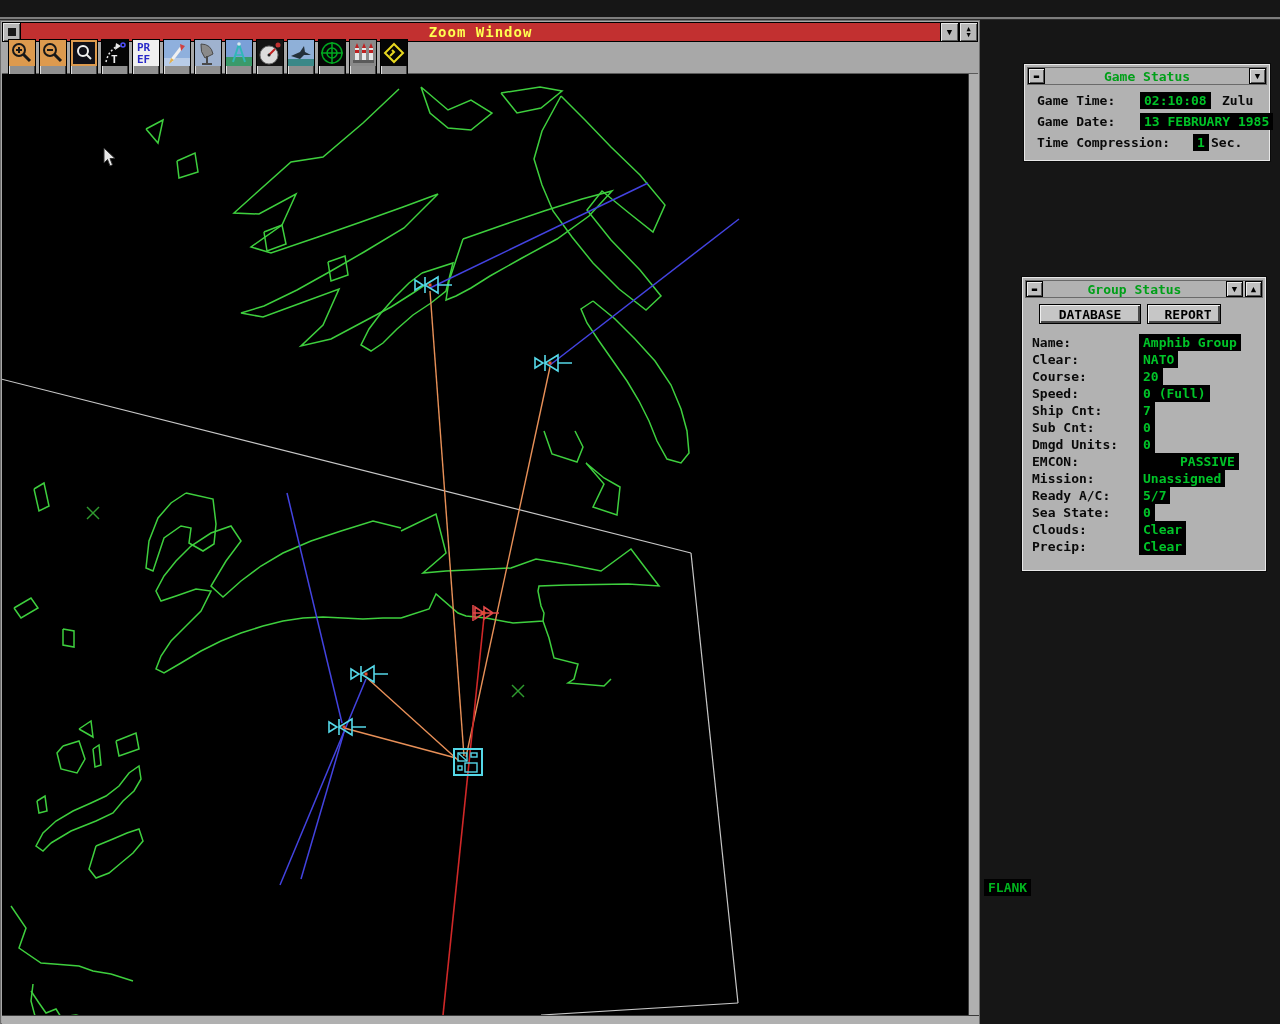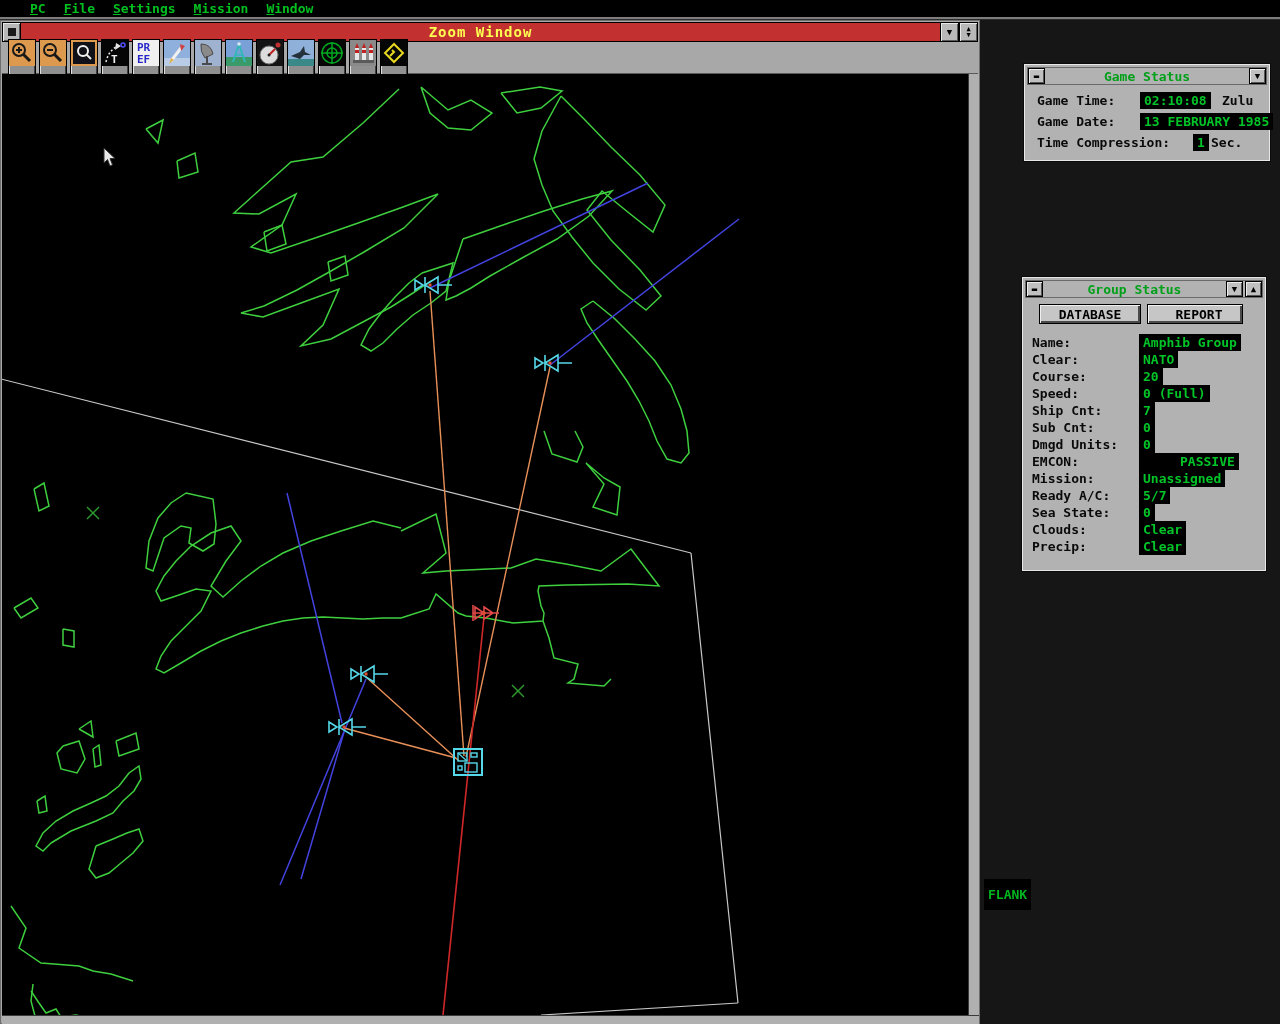--- a/index.html
+++ b/index.html
@@ -45,35 +45,28 @@
   .sw-btn{width:17px;height:16px;background:#c0c0c0;border:1px solid #000;box-sizing:border-box;
           display:flex;align-items:center;justify-content:center;font-size:9px;color:#000;
           box-shadow:inset 1px 1px 0 #ececec, inset -1px -1px 0 #565656;}
   .srow{position:absolute;height:17px;display:flex;align-items:center;font-size:13px;color:#0a0a0a;white-space:pre;}
   .sval{background:#000;color:#00c428;padding:1px 4px;margin-left:0px;}
   .push-btn{position:absolute;height:20px;background:#c6c6c6;border:1px solid #000;box-sizing:border-box;
             box-shadow:inset 1px 1px 0 #f0f0f0, inset -2px -2px 0 #4a4a4a;color:#000;font-size:13px;
             display:flex;align-items:center;justify-content:center;}
   
   #flank-label{position:absolute;left:984px;top:879px;background:#000;color:#00b41e;
-               font-size:13px;padding:8px 4px;}
+               font-size:13px;padding:1px 4px;}
   #mouse-cursor{position:absolute;left:103px;top:148px;}
 </style>
 </head>
 <body>
 
 <div id="screen">
 
-  <div id="menu-bar">
-      <span class="menu-item"><span class="u">P</span>C</span>
-      <span class="menu-item"><span class="u">F</span>ile</span>
-      <span class="menu-item"><span class="u">S</span>ettings</span>
-      <span class="menu-item"><span class="u">M</span>ission</span>
-      <span class="menu-item"><span class="u">W</span>indow</span>
-    </div>
   <div id="menu-sep"></div>
 
   <div id="zoom-window">
     <div id="zw-titlebar">
       <div class="tb-btn">
           <span class="sys-glyph"></span>
         </div>
       <div id="zw-title-area">
         <span id="zw-title">Zoom Window</span>
       </div>
@@ -288,21 +281,21 @@
       <span class="sw-title">Group Status</span>
       <div class="sw-btn" style="margin-right:2px;">
           <span>▼</span>
         </div>
       <div class="sw-btn">
           <span>▲</span>
         </div>
     </div>
     <div id="grp-buttons">
         <div class="push-btn" style="left: 16px; top: 26px; width: 102px;">DATABASE</div>
-        <div class="push-btn" style="left: 124px; top: 26px; width: 96px; padding-left: 8px;">REPORT</div>
+        <div class="push-btn" style="left: 124px; top: 26px; width: 74px; padding-left: 8px;">REPORT</div>
       </div>
     <div id="grp-rows">
         <div class="srow" style="left: 9px; top: 56px; width: 228px;"><span>Name:</span><span class="sval" style="position: absolute; left: 107px;">Amphib Group</span></div>
         <div class="srow" style="left: 9px; top: 73px; width: 228px;"><span>Clear:</span><span class="sval" style="position: absolute; left: 107px;">NATO</span></div>
         <div class="srow" style="left: 9px; top: 90px; width: 228px;"><span>Course:</span><span class="sval" style="position: absolute; left: 107px;">20</span></div>
         <div class="srow" style="left: 9px; top: 107px; width: 228px; text-align: right;"><span>Speed:</span><span class="sval" style="position: absolute; left: 107px;">0 (Full)</span></div>
         <div class="srow" style="left: 9px; top: 124px; width: 228px;"><span>Ship Cnt:</span><span class="sval" style="position: absolute; left: 107px;">7</span></div>
         <div class="srow" style="left: 9px; top: 141px; width: 228px; text-align: right;"><span>Sub Cnt:</span><span class="sval" style="position: absolute; left: 107px;">0</span></div>
         <div class="srow" style="left: 9px; top: 158px; width: 228px;"><span>Dmgd Units:</span><span class="sval" style="position: absolute; left: 107px;">0</span></div>
         <div class="srow" style="left: 9px; top: 175px; width: 228px;"><span>EMCON:</span><span class="sval" style="position: absolute; left: 107px; padding-left: 41px;">PASSIVE</span></div>

